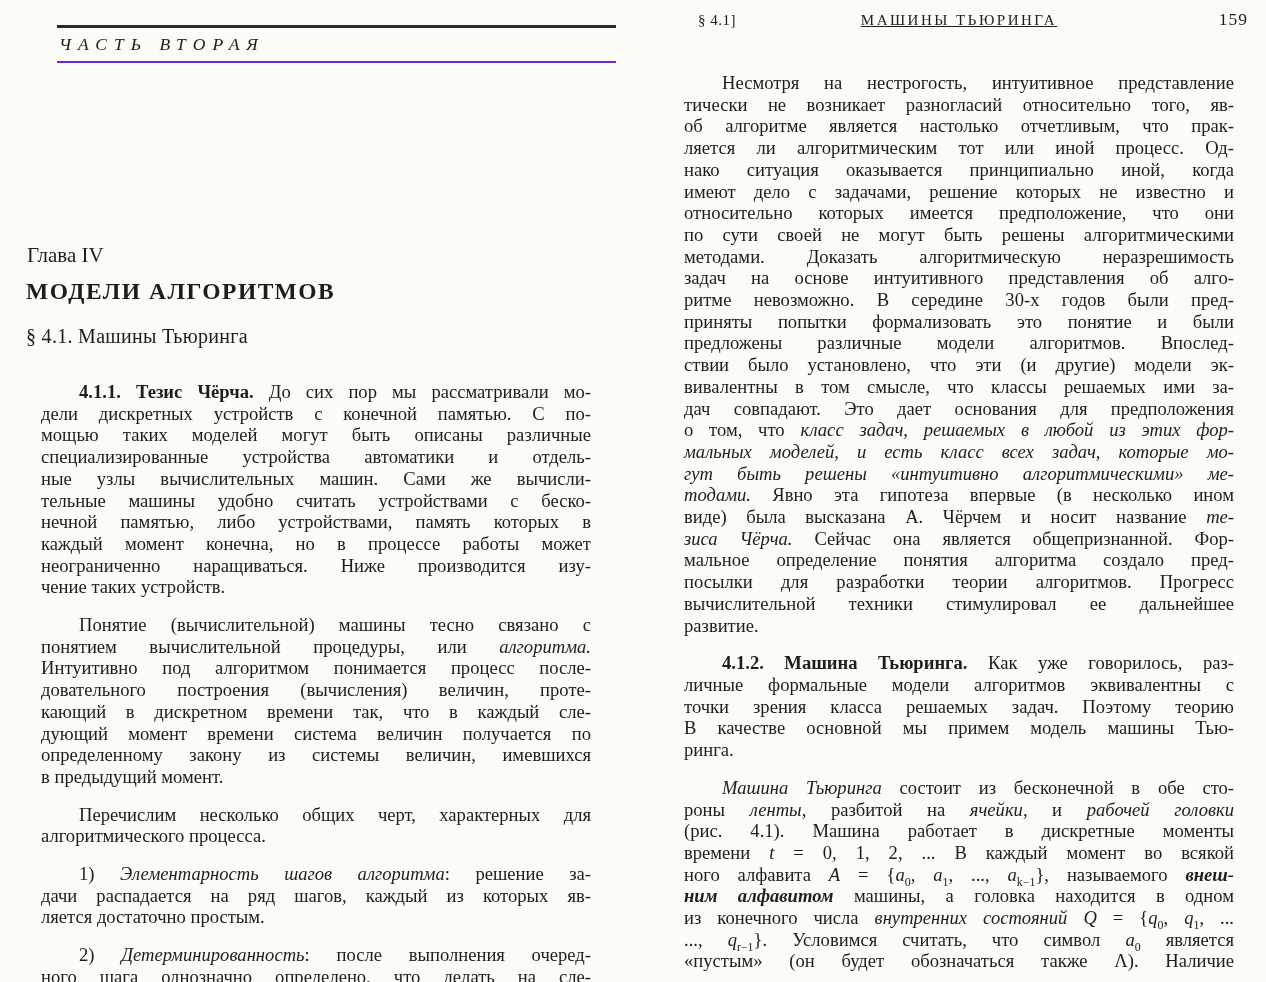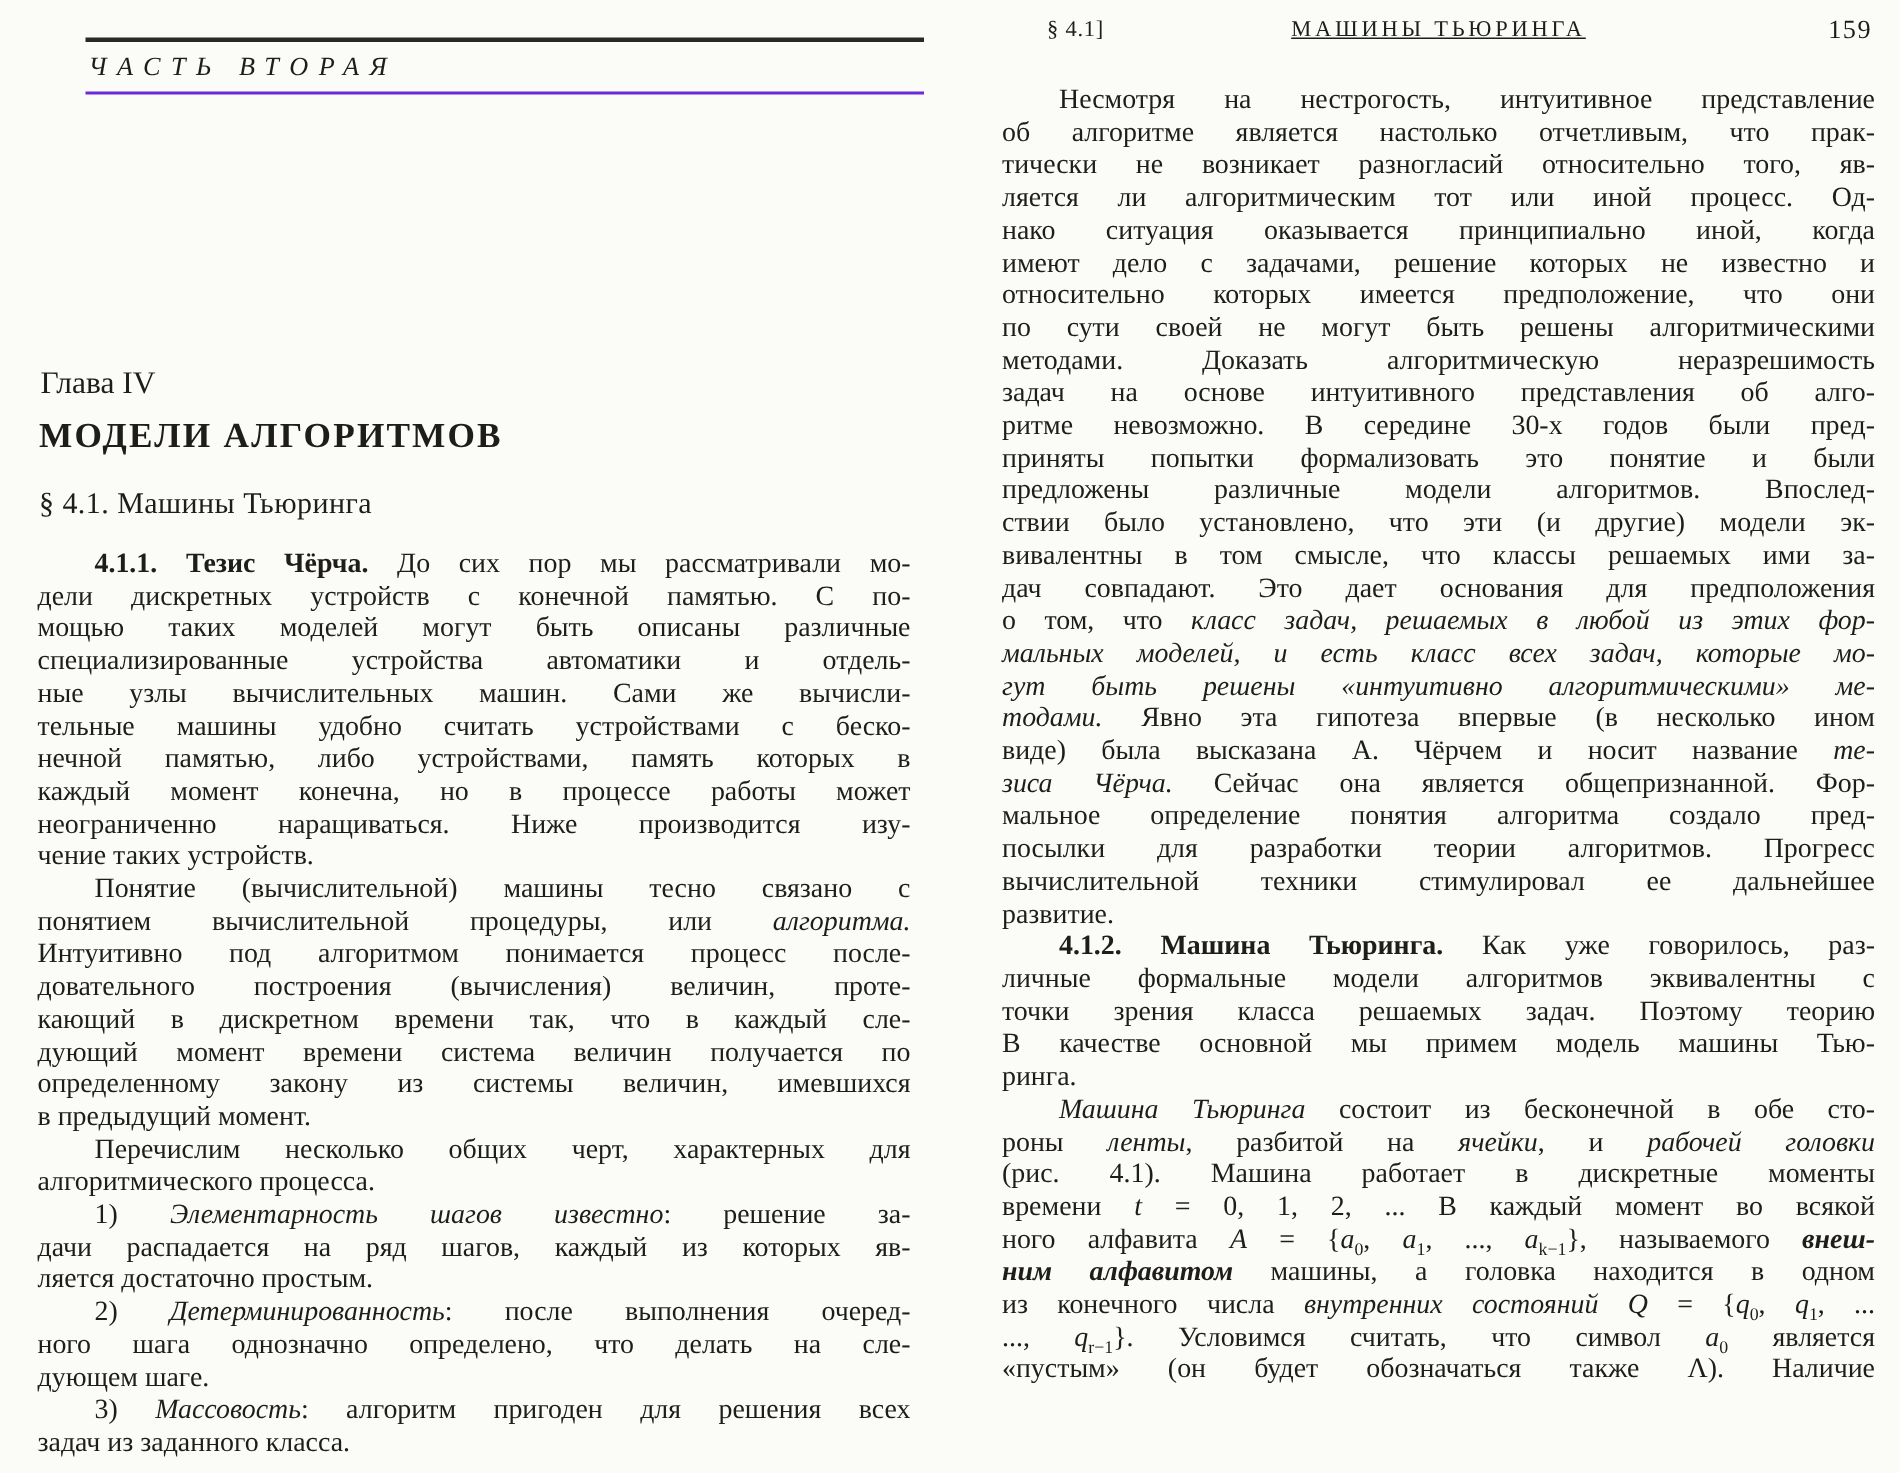--- a/index.html
+++ b/index.html
@@ -26,21 +26,21 @@
 
   .pg-header{position:absolute;top:11px;left:0;width:100%;height:22px;font-size:15px;text-decoration:underline;}
   .hd-left{position:absolute;left:30px;top:1px;letter-spacing:.5px;}
   .run-title{display:block;text-align:center;letter-spacing:2.5px;font-size:15px;padding-top:1px;}
   .pg-num{position:absolute;right:2px;top:-2px;font-size:17.5px;letter-spacing:1px;}
 
   .body-text{position:absolute;left:0;font-size:18.6px;line-height:21.7px;}
   #left-body{top:365px;width:582px;}
   #right-body{top:56px;width:582px;}
 
-  .para{margin:0;}
+  .para{margin:16px;}
   .line{
     text-align:justify;
     text-align-last:justify;
     white-space:normal;
   }
   .line.last{text-align-last:auto;}
   .line.ind{text-indent:38px;}
   .it{font-style:italic;}
   .bd{font-weight:700;}
   sub{font-size:64%;line-height:0;letter-spacing:0;}
@@ -78,21 +78,21 @@
           <div class="line">кающий в дискретном времени так, что в каждый сле-</div>
           <div class="line">дующий момент времени система величин получается по</div>
           <div class="line">определенному закону из системы величин, имевшихся</div>
           <div class="line last">в предыдущий момент.</div>
         </div>
         <div class="para">
           <div class="line ind">Перечислим несколько общих черт, характерных для</div>
           <div class="line last">алгоритмического процесса.</div>
         </div>
         <div class="para">
-          <div class="line ind"><span>1) </span><span class="it">Элементарность шагов известно</span><span>: решение за-</span></div>
+          <div class="line ind"><span>1) </span><span class="it">Элементарность шагов алгоритма</span><span>: решение за-</span></div>
           <div class="line">дачи распадается на ряд шагов, каждый из которых яв-</div>
           <div class="line last">ляется достаточно простым.</div>
         </div>
         <div class="para">
           <div class="line ind"><span>2) </span><span class="it">Детерминированность</span><span>: после выполнения очеред-</span></div>
           <div class="line">ного шага однозначно определено, что делать на сле-</div>
           <div class="line last">дующем шаге.</div>
         </div>
         <div class="para">
           <div class="line ind"><span>3) </span><span class="it">Массовость</span><span>: алгоритм пригоден для решения всех</span></div>
@@ -103,22 +103,22 @@
 
   <div class="page page-right">
     <div class="pg-header">
       <span class="hd-left">§ 4.1]</span>
       <span class="run-title">МАШИНЫ ТЬЮРИНГА</span>
       <span class="pg-num">159</span>
     </div>
     <div class="body-text" id="right-body">
         <div class="para">
           <div class="line ind">Несмотря на нестрогость, интуитивное представление</div>
+          <div class="line">тически не возникает разногласий относительно того, яв-</div>
           <div class="line">об алгоритме является настолько отчетливым, что прак-</div>
-          <div class="line">тически не возникает разногласий относительно того, яв-</div>
           <div class="line">ляется ли алгоритмическим тот или иной процесс. Од-</div>
           <div class="line">нако ситуация оказывается принципиально иной, когда</div>
           <div class="line">имеют дело с задачами, решение которых не известно и</div>
           <div class="line">относительно которых имеется предположение, что они</div>
           <div class="line">по сути своей не могут быть решены алгоритмическими</div>
           <div class="line">методами. Доказать алгоритмическую неразрешимость</div>
           <div class="line">задач на основе интуитивного представления об алго-</div>
           <div class="line">ритме невозможно. В середине 30-х годов были пред-</div>
           <div class="line">приняты попытки формализовать это понятие и были</div>
           <div class="line">предложены различные модели алгоритмов. Впослед-</div>

